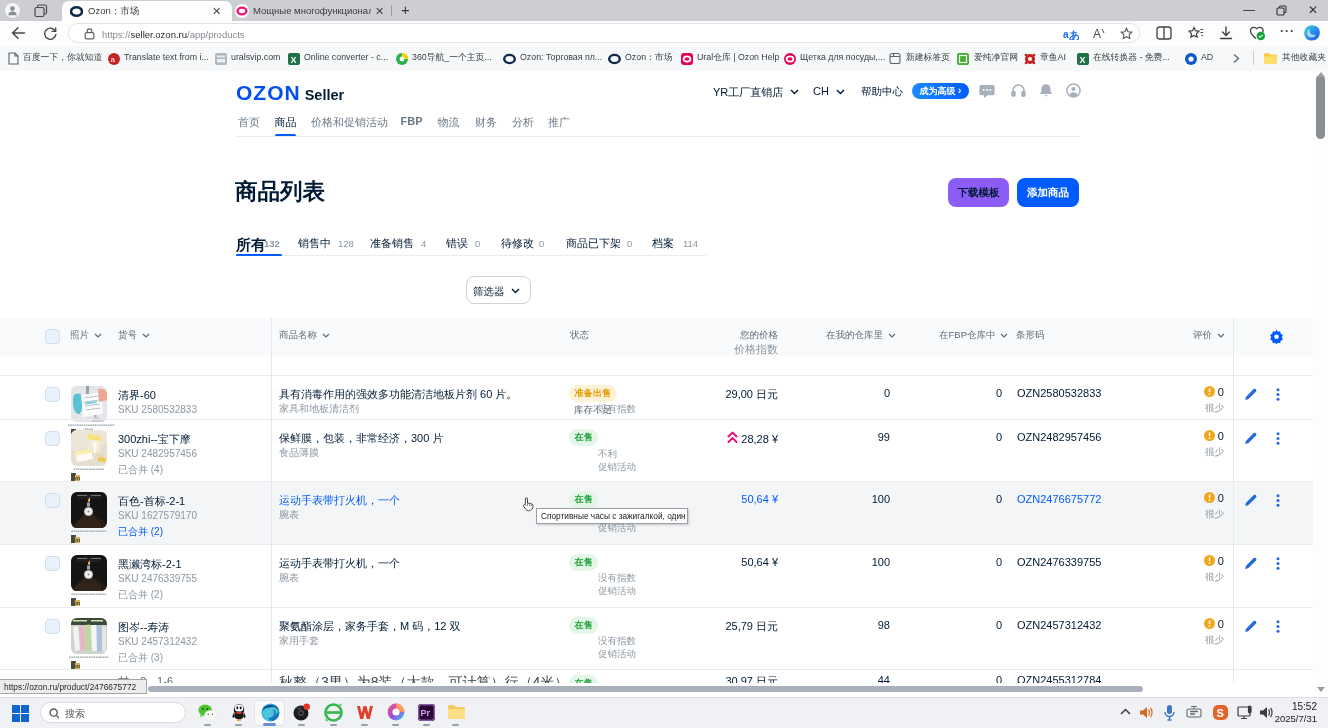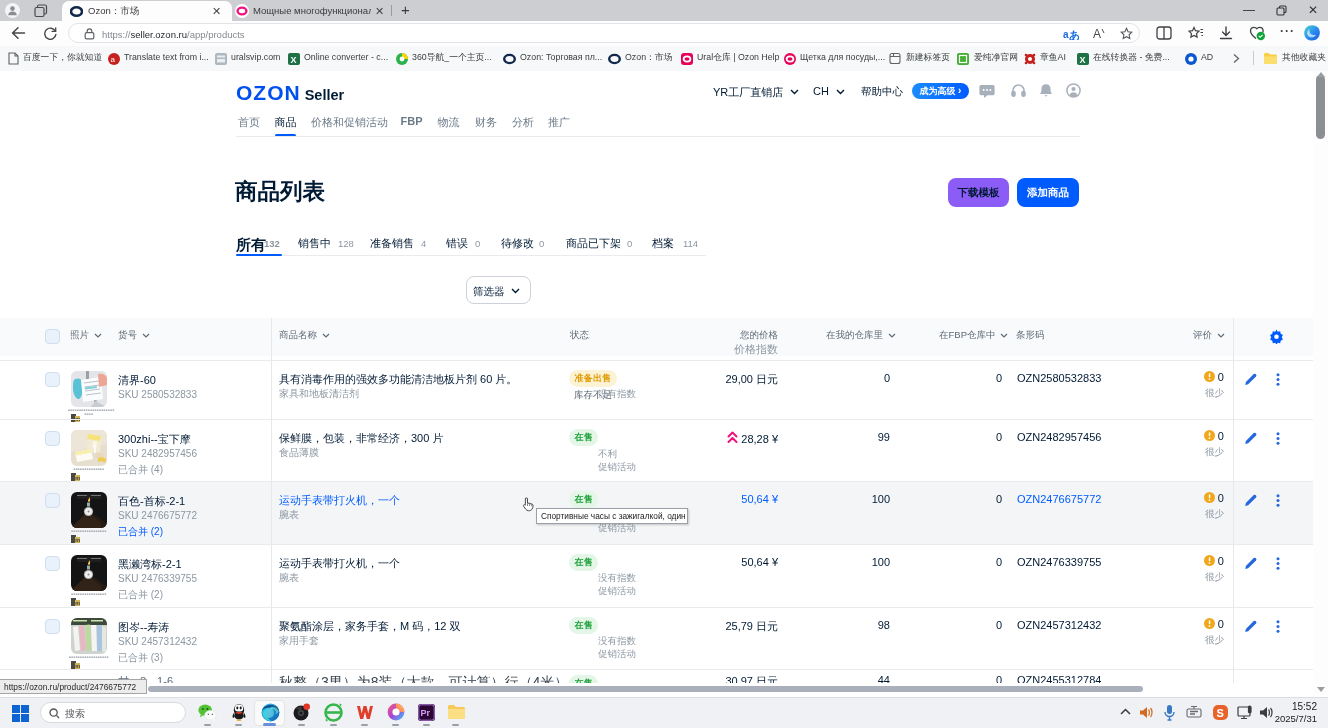--- a/index.html
+++ b/index.html
@@ -335,21 +335,21 @@
         <div class="hcell" style="left:1016px;">条形码</div>
         <div class="hcell" style="left:1163px;width:62px;text-align:right;">评价<svg class="chev" width="8" height="5" viewBox="0 0 8 5" fill="none" stroke="#5a6a78" stroke-width="1.2">
               <path d="M1 1l3 3 3-3"></path>
             </svg></div>
         <svg class="abs" style="left:1269px;top:11px" width="15" height="15" viewBox="0 0 15 15" fill="#005bff">
             <path d="M7.5 0.5l1.2 2.2 2.5-.5.5 2.5 2.2 1.2-1.1 2.3 1.1 2.3-2.2 1.2-.5 2.5-2.5-.5-1.2 2.2-1.2-2.2-2.5.5-.5-2.5-2.2-1.2 1.1-2.3-1.1-2.3 2.2-1.2.5-2.5 2.5.5z"></path>
             <circle cx="7.5" cy="7.7" r="2.3" fill="#fff"></circle>
           </svg>
       </div>
 
-      <div class="row" id="r1" style="top:360px;padding-left:48px;">
+      <div class="row" id="r1" style="top:375px;padding-left:48px;">
         <div class="cb" style="top:11px;"></div>
         <div class="thumb" style="background:#e9eaec;">
           <svg width="36" height="36" viewBox="0 0 36 36">
               <rect width="36" height="36" fill="#e3e5e8"></rect>
               <rect x="15" y="0" width="3" height="10" fill="#9aa0a8"></rect>
               <rect x="23" y="26" width="2.5" height="10" fill="#9aa0a8"></rect>
               <path d="M4 8c5-2 8 1 8 7s-2 14-5 13-5-6-5-11 0-7 2-9z" fill="#59c2d4"></path>
               <path d="M10 9l20-3 2 22-20 3z" fill="#fbfcfd"></path>
               <path d="M13 12l15-2M13.6 16l15-2M14.2 20l15-2M14.8 24l15-2" stroke="#b9c2c9" stroke-width="1"></path>
               <path d="M13.8 17.5l12-1.6" stroke="#7ccfdc" stroke-width="2"></path>
@@ -461,21 +461,21 @@
               <rect x="16" y="10.5" width="3" height="4" fill="#9aa"></rect>
             </svg>
         </div>
         <div class="thumbcap">■■■■■■■■■■■■■■■■</div>
         <svg class="abs" style="left:71px;top:52px;opacity:.85" width="9" height="9" viewBox="0 0 9 9">
             <rect x="0" y="1" width="5" height="8" fill="#2b2b20"></rect>
             <rect x="4" y="3" width="5" height="6" fill="#c8a83c"></rect>
             <text x="4.3" y="8.4" font-size="5.5" fill="#1e1e14" font-family="Liberation Sans" font-weight="bold">m</text>
           </svg>
         <div class="art">百色-首标-2-1</div>
-        <div class="sku">SKU 2476675772</div>
+        <div class="sku">SKU 1627579170</div>
         <div class="merged" style="color:#005bff;">已合并 (2)</div>
         <div class="pname" style="color:#005bff;">运动手表带打火机，一个</div>
         <div class="pcat">腕表</div>
         <div class="badge bsale">在售</div>
         <div class="price" style="color:#005bff;">50,64 ¥</div>
         <div class="psub" style="top:27px;">没有指数</div>
         <div class="psub" style="top:40px;">促销活动</div>
         <div class="wh1">100</div>
         <div class="wh2">0</div>
         <div class="bar" style="color:#005bff;">OZN2476675772</div>

